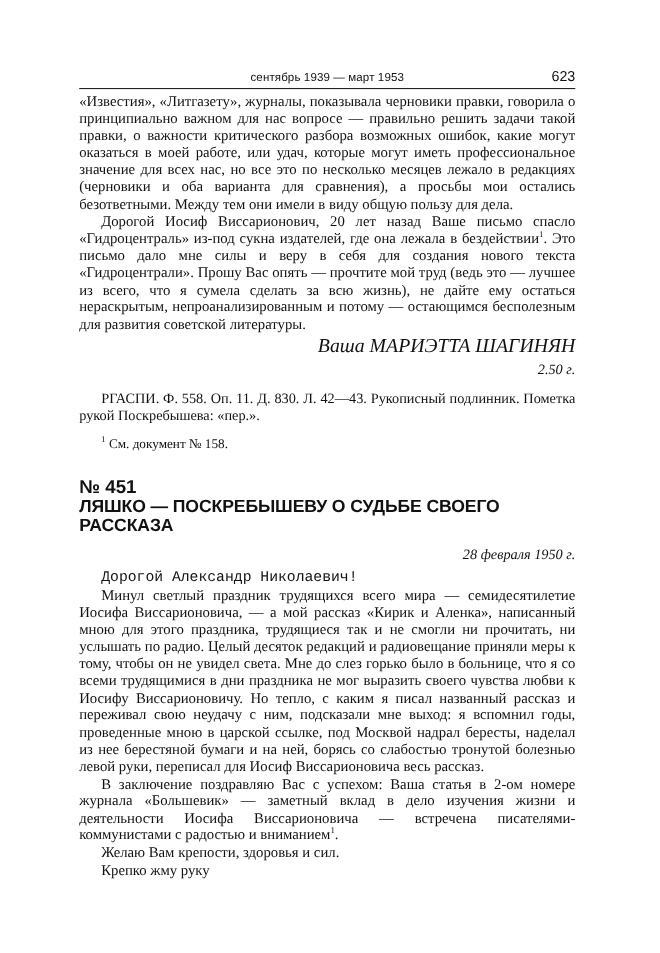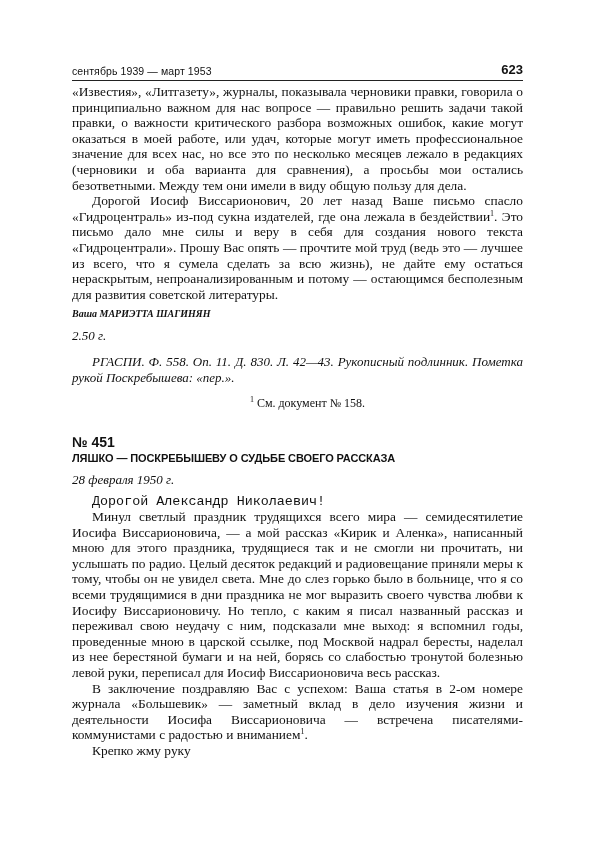--- a/index.html
+++ b/index.html
@@ -1,29 +1,29 @@
 <!DOCTYPE html>
 <html><head>
 <meta charset="utf-8">
 <style>
   html, body { margin:0; padding:0; background:#ffffff; }
   body { width:600px; height:866px; position:relative; overflow:hidden; font-family:"Liberation Serif", serif; color:#111; }
   .page { position:absolute; left:72px; top:64px; width:451px; }
   .running-head { position:relative; height:16px; border-bottom:1px solid #222; font-family:"Liberation Sans", sans-serif; }
-  .running-head .title { position:absolute; left:0; right:0; top:1px; font-size:10.5px; letter-spacing:0.1px; }
-  .running-head .pno { position:absolute; right:0; top:-2px; font-size:13px; font-weight:bold; }
+  .running-head .title { position:absolute; left:0; right:0; text-align:center; top:1px; font-size:10.5px; letter-spacing:0.1px; }
+  .running-head .pno { position:absolute; right:0; top:-2px; font-size:13px; font-weight:normal; }
   .p { font-size:13.4px; line-height:15.6px; text-align:justify; margin:0; }
   .p.indent { text-indent:20px; }
   .body-first { margin-top:3px; }
-  .sign { font-size:10px; font-style:italic; margin:4px 0 0 0; line-height:16px;font-weight:bold; }
-  .date { font-size:13px; font-style:italic; margin:8px 0 0 0; }
-  .archive { font-size:13px; font-style:italic; text-align:justify; text-indent:20px; line-height:15.6px; margin:10px 0 0 0; }
-  .footnote { font-size:12px; margin:10px 0 0 20px;text-align:center; }
-  .docnum { font-family:"Liberation Sans", sans-serif; font-weight:bold; font-size:14px; margin:24px 0 0 0; line-height:15px; }
-  .doctitle { font-family:"Liberation Sans", sans-serif; font-weight:bold; font-size:11px; margin:2px 0 0 0; letter-spacing:-0.1px; }
+  .sign { font-size:18px; font-style:italic; text-align:right; margin:4px 0 0 0; line-height:16px; }
+  .date { font-size:13px; font-style:italic; margin:8px 0 0 0;text-align:right; }
+  .archive { font-size:13px; text-align:justify; text-indent:20px; line-height:15.6px; margin:10px 0 0 0; }
+  .footnote { font-size:12px; margin:10px 0 0 20px; }
+  .docnum { font-family:"Liberation Sans", sans-serif; font-weight:bold; font-size:17px; margin:24px 0 0 0; line-height:15px; }
+  .doctitle { font-family:"Liberation Sans", sans-serif; font-weight:bold; font-size:16px; margin:2px 0 0 0; letter-spacing:-0.1px; }
   sup { font-size:8px; line-height:0; }
 </style>
 </head>
 <body>
 
 <div class="page">
   <div class="running-head">
     <span class="title">сентябрь 1939 — март 1953</span>
     <span class="pno">623</span>
   </div>
@@ -37,15 +37,16 @@
     <p class="footnote"><sup>1</sup><span> См. документ № 158.</span></p>
   </section>
 
   <section>
     <div class="docnum">№ 451</div>
     <div class="doctitle">ЛЯШКО — ПОСКРЕБЫШЕВУ О СУДЬБЕ СВОЕГО РАССКАЗА</div>
     <p class="date">28 февраля 1950 г.</p>
     <p class="p indent" style="margin-top:6px;font-family:Liberation Mono, monospace;">Дорогой Александр Николаевич!</p>
     <p class="p indent">Минул светлый праздник трудящихся всего мира — семидесятилетие Иосифа Виссарионовича, — а мой рассказ «Кирик и Аленка», написанный мною для этого праздника, трудящиеся так и не смогли ни прочитать, ни услышать по радио. Целый десяток редакций и радиовещание приняли меры к тому, чтобы он не увидел света. Мне до слез горько было в больнице, что я со всеми трудящимися в дни праздника не мог выразить своего чувства любви к Иосифу Виссарионовичу. Но тепло, с каким я писал названный рассказ и переживал свою неудачу с ним, подсказали мне выход: я вспомнил годы, проведенные мною в царской ссылке, под Москвой надрал бересты, наделал из нее берестяной бумаги и на ней, борясь со слабостью тронутой болезнью левой руки, переписал для Иосиф Виссарионовича весь рассказ.</p>
     <p class="p indent"><span>В заключение поздравляю Вас с успехом: Ваша статья в 2-ом номере журнала «Большевик» — заметный вклад в дело изучения жизни и деятельности Иосифа Виссарионовича — встречена писателями-коммунистами с радостью и вниманием</span><sup>1</sup><span>.</span></p>
+    <p class="p indent">Желаю Вам крепости, здоровья и сил.</p>
     <p class="p indent">Крепко жму руку</p>
   </section>
 </div>
 
 </body></html>

